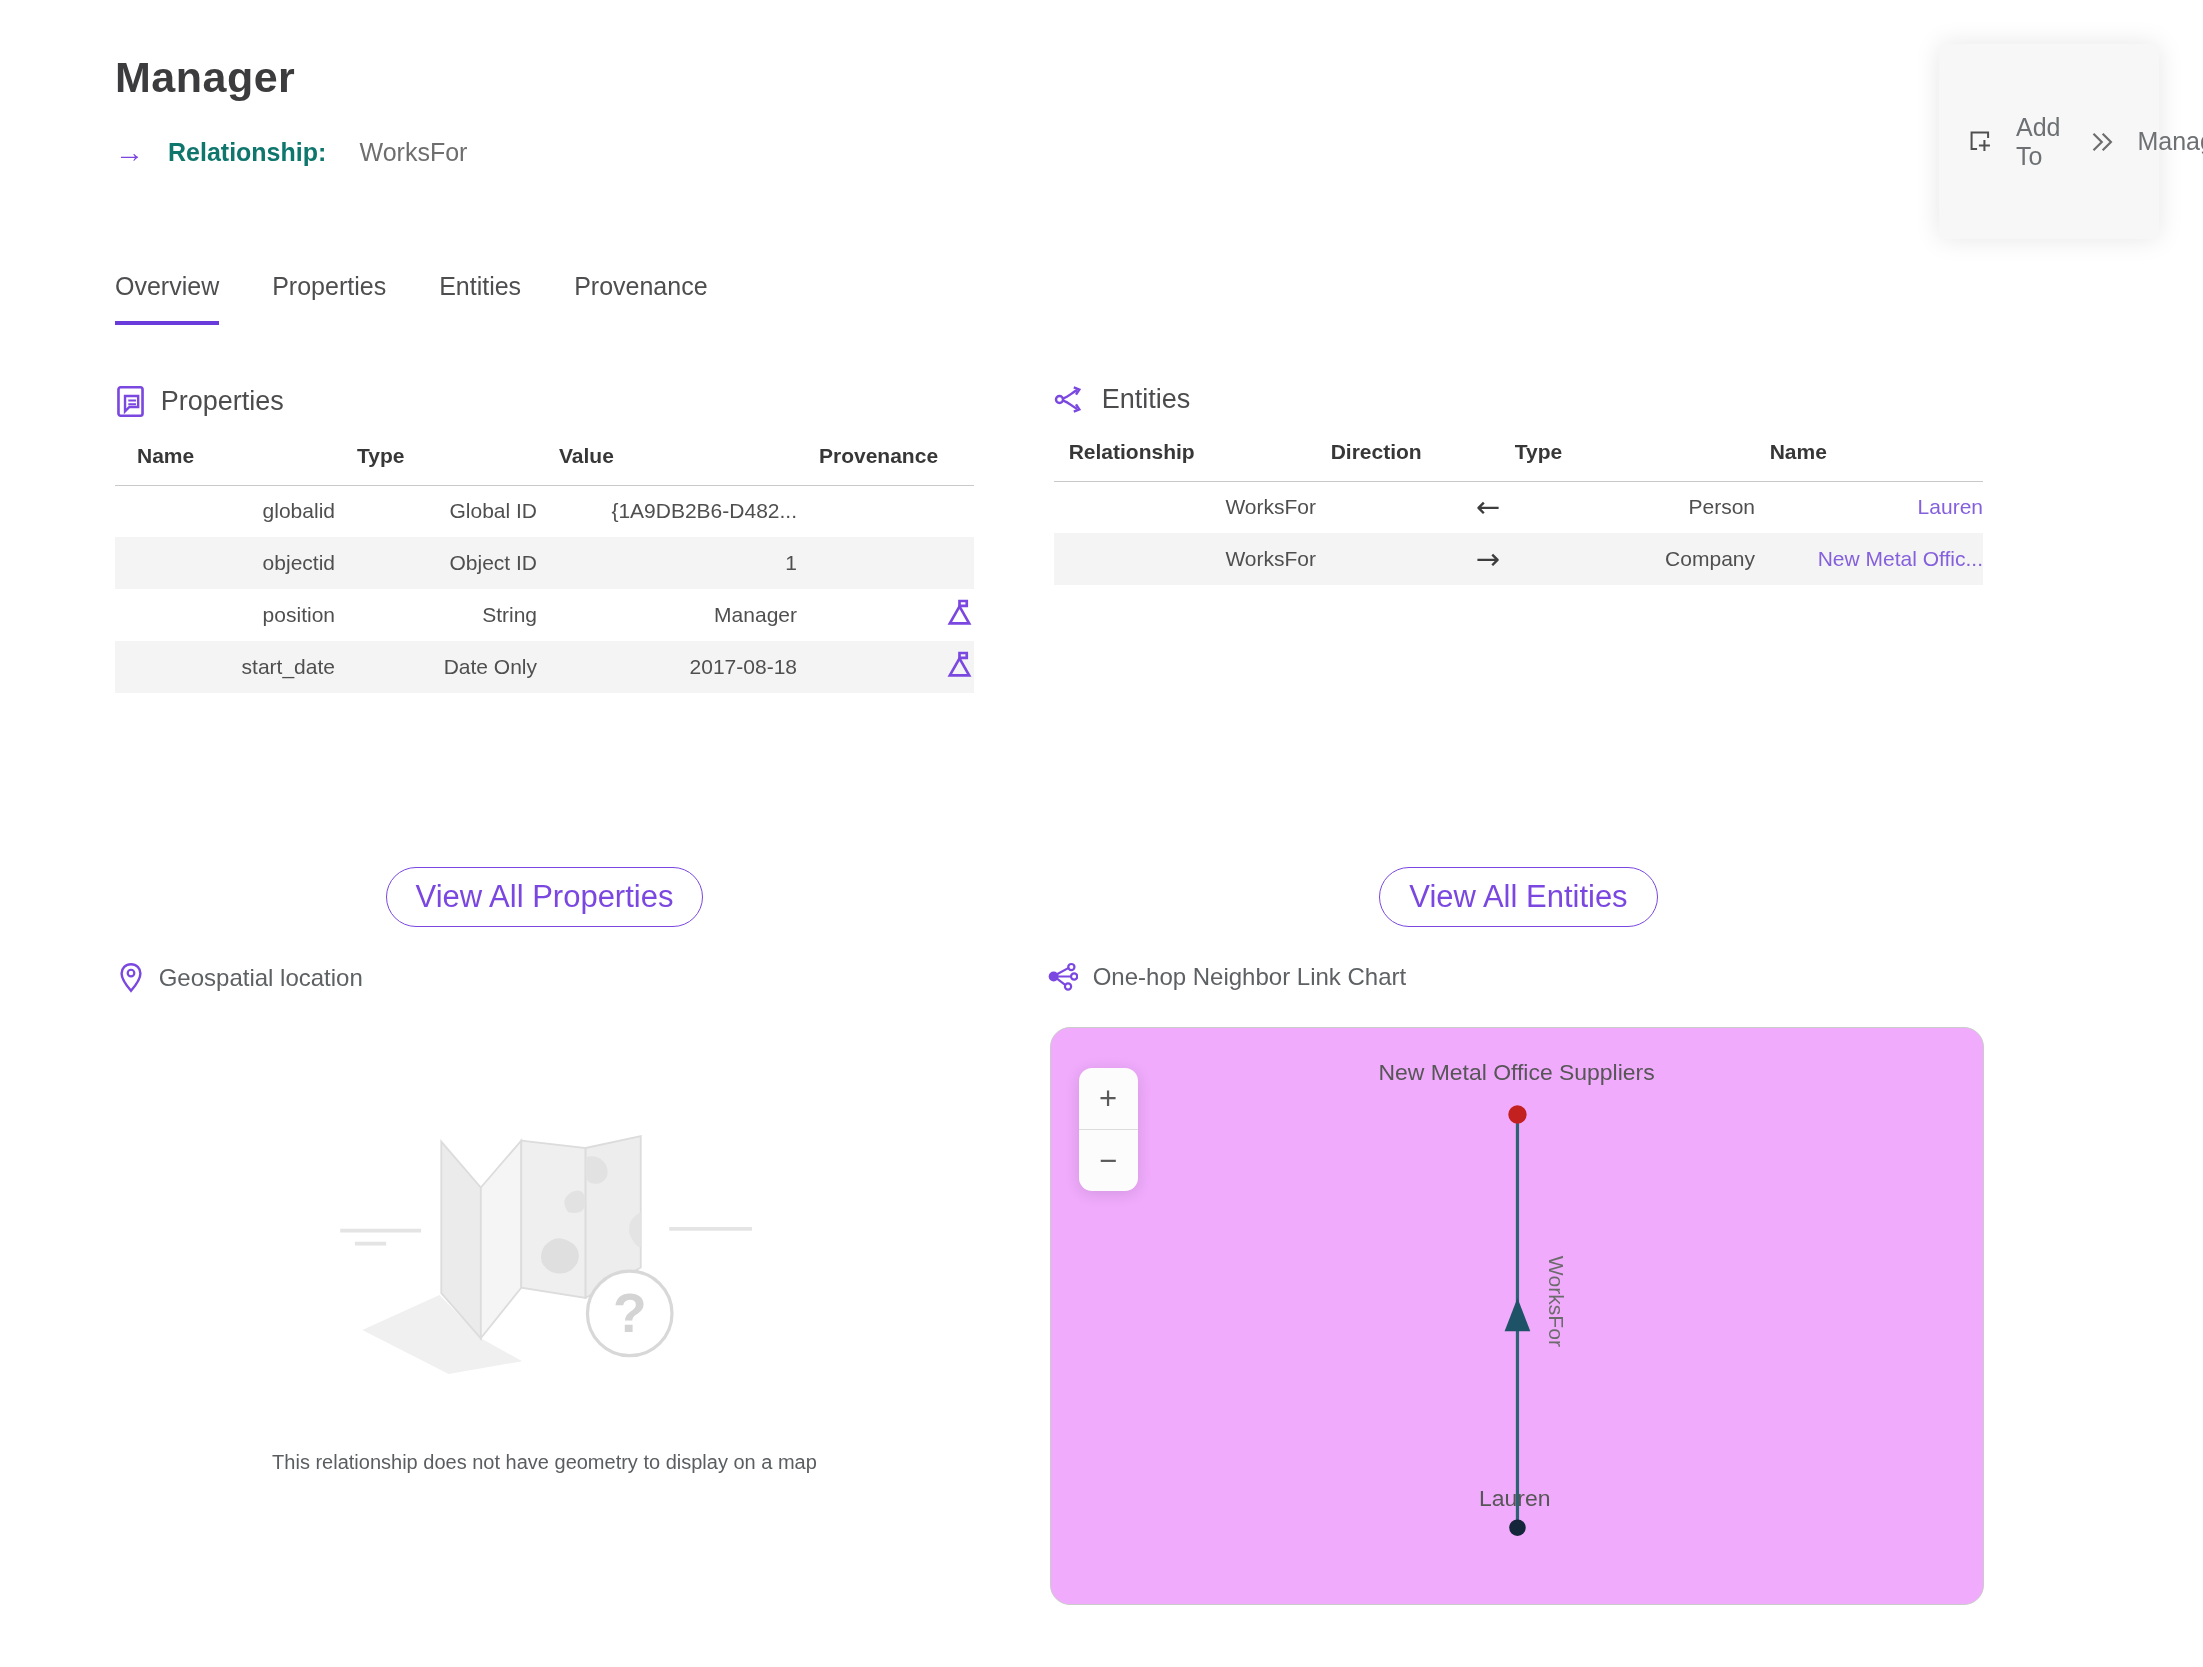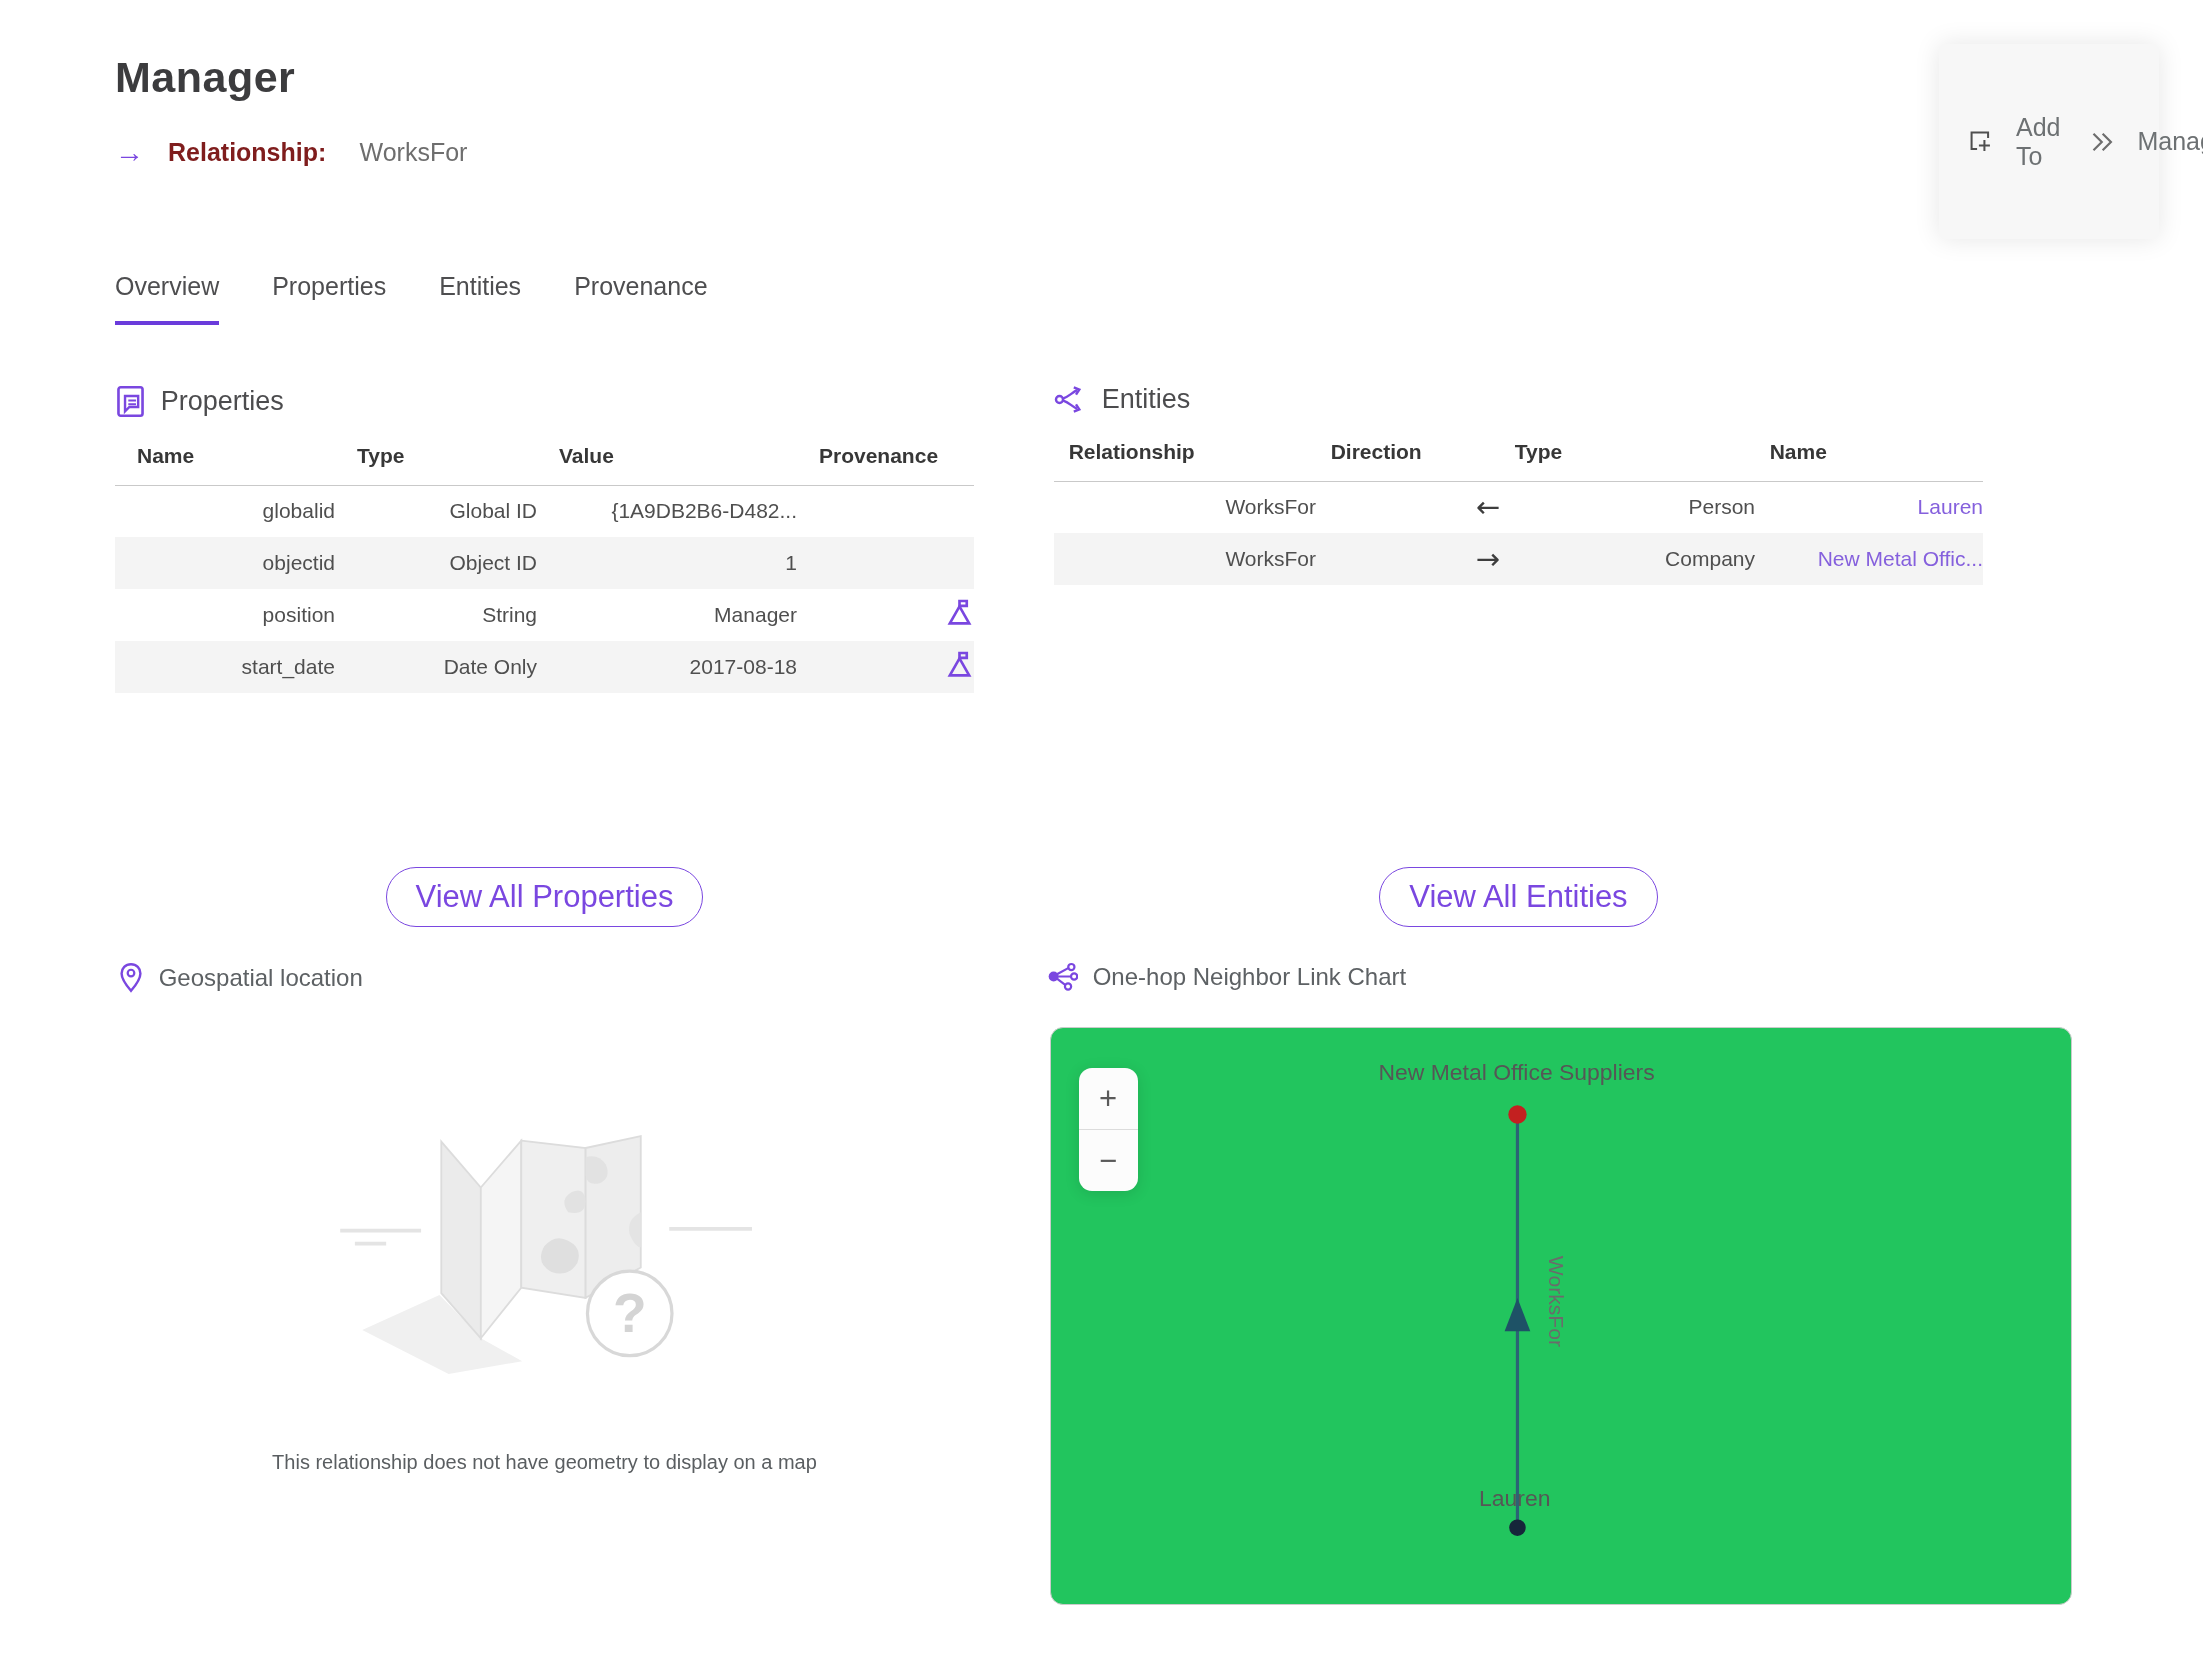--- a/index.html
+++ b/index.html
@@ -4,21 +4,21 @@
 <style>
   * { margin:0; padding:0; box-sizing:border-box; }
   html,body { background:#ffffff; }
   body { font-family:"Liberation Sans","DejaVu Sans",sans-serif; color:#4f4f4f; }
   .page { position:relative; width:2204px; height:1668px; background:#fff; overflow:hidden; }
 
   
   .page-title { position:absolute; left:115px; top:53px; font-size:43px; font-weight:bold; color:#3c3c3e; letter-spacing:0.5px; }
   .subtitle { position:absolute; left:115px; top:138px; display:flex; align-items:center; gap:24px; font-size:25px; }
   .subtitle .rel-arrow { color:#7a47e0; font-size:29px; line-height:1; }
-  .subtitle .rel-label { font-weight:bold; color:#7f1d1d; }
+  .subtitle .rel-label { font-weight:bold; color:#0f766e; }
   .subtitle .rel-value { color:#6e6e6e; margin-left:9.2px; }
 
   
   .actions-card { position:absolute; left:1939px; top:44px; width:220px; height:195px;
     background:#f7f7f7; border-radius:5.5px; box-shadow:0 0 26px rgba(0,0,0,.10);
     display:flex; flex-direction:row; justify-content:space-around; padding:13px 0; }
   .action-item { display:flex; align-items:center; gap:22px; padding-left:27.5px; cursor:pointer;
     font-size:25px; color:#6d7173; }
   .action-item svg { flex:0 0 auto; }
 
@@ -52,22 +52,22 @@
   
   .geo-head { position:absolute; left:118px; top:962px; }
   .chart-head { position:absolute; left:1047px; top:962px; }
   .geo-head .sec-title, .chart-head .sec-title { font-size:24px; color:#5d6164; }
 
   
   .map-illustration { position:absolute; left:331px; top:1102px; }
   .geo-empty { position:absolute; left:115px; top:1451px; width:859px; text-align:center; font-size:20px; color:#5a5e61; }
 
   
-  .chart-box { position:absolute; left:1050px; top:1027px; width:1022px; height:578px;
-    border:0.9px solid #cbcbcb; border-radius:13px; background:#22c55e; }
+  .chart-box { position:absolute; left:1050px; top:1027px; width:934px; height:578px;
+    border:0.9px solid #cbcbcb; border-radius:20px; background:#f0abfc; }
   .zoom-ctl { position:absolute; left:27.5px; top:40px; width:59px; height:123px; background:#fcfcfc;
     border-radius:13px; box-shadow:0 2.8px 14.7px rgba(0,0,0,.12); display:flex; flex-direction:column; overflow:hidden; }
   .zoom-btn { flex:1; display:flex; align-items:center; justify-content:center; font-size:31px; color:#5a5a5a;
     cursor:pointer; background:transparent; border:none; font-family:inherit; }
   .zoom-btn + .zoom-btn { border-top:0.9px solid #dcdcdc; }
   .graph-svg { position:absolute; left:0; top:0; }
 </style>
 </head>
 <body>
 

